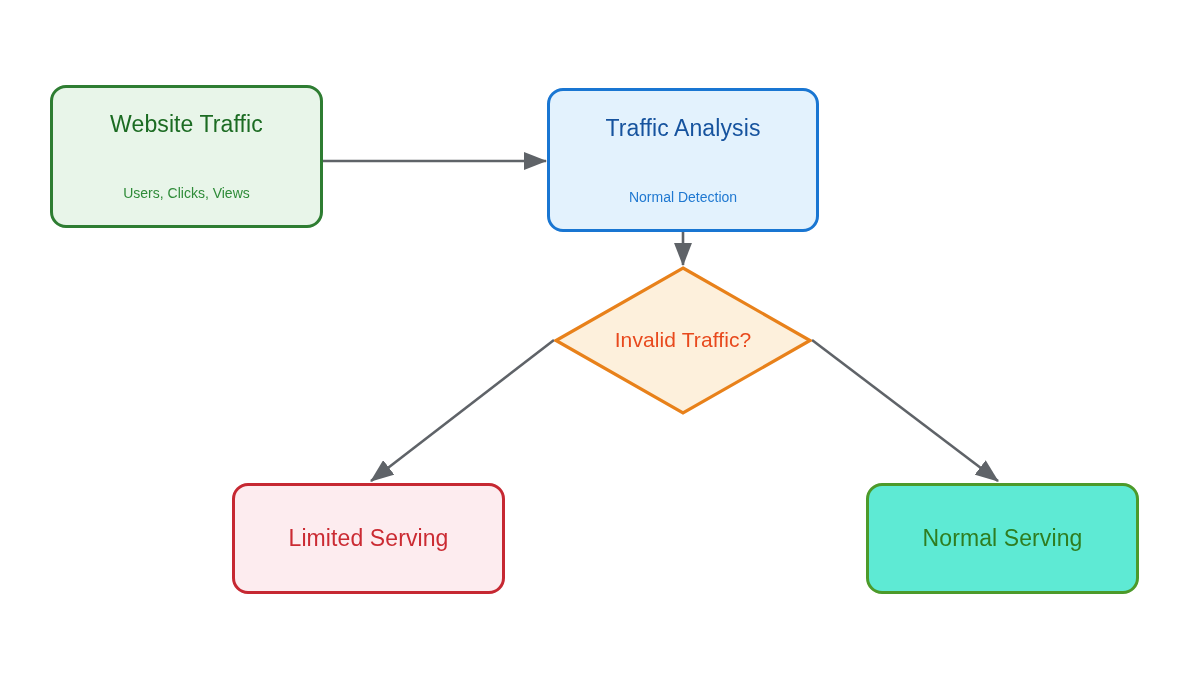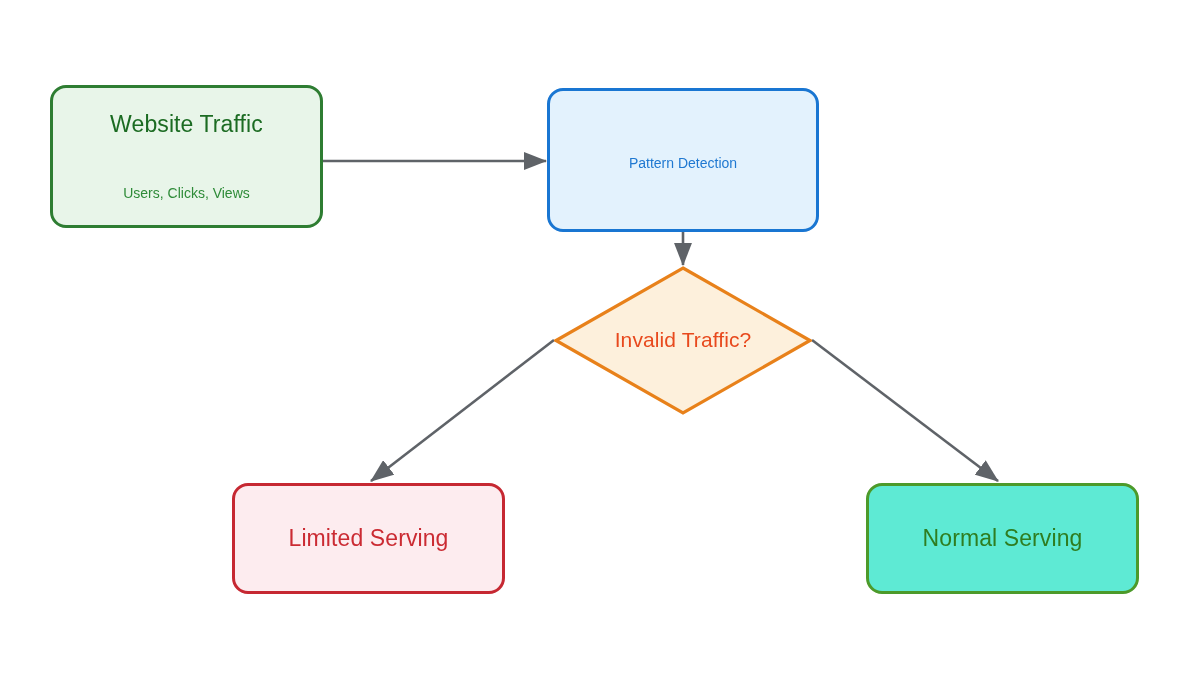--- a/index.html
+++ b/index.html
@@ -149,21 +149,22 @@
       <line x1="812" y1="340" x2="998" y2="481" stroke="#5f6368" stroke-width="2.6" marker-end="url(#arrowhead)"></line>
     </g>
   </svg>
 
   <div class="node node-rect" id="node-website-traffic">
     <div class="node-title">Website Traffic</div>
     <div class="node-sub">Users, Clicks, Views</div>
   </div>
 
   <div class="node node-rect" id="node-traffic-analysis">
-    <div class="node-sub">Pattern Detection</div>
+    <div class="node-title">Traffic Analysis</div>
+    <div class="node-sub">Normal Detection</div>
   </div>
 
   <div class="node" id="node-invalid-traffic">
     <svg class="diamond-shape" viewBox="0 0 258 149" preserveAspectRatio="none" xmlns="http://www.w3.org/2000/svg">
       <polygon points="129,2 256,74.5 129,147 2,74.5" fill="#fdf0dc" stroke="#e8811a" stroke-width="3.2" stroke-linejoin="miter"></polygon>
     </svg>
     <div class="node-title">Invalid Traffic?</div>
   </div>
 
   <div class="node node-rect" id="node-limited-serving">

